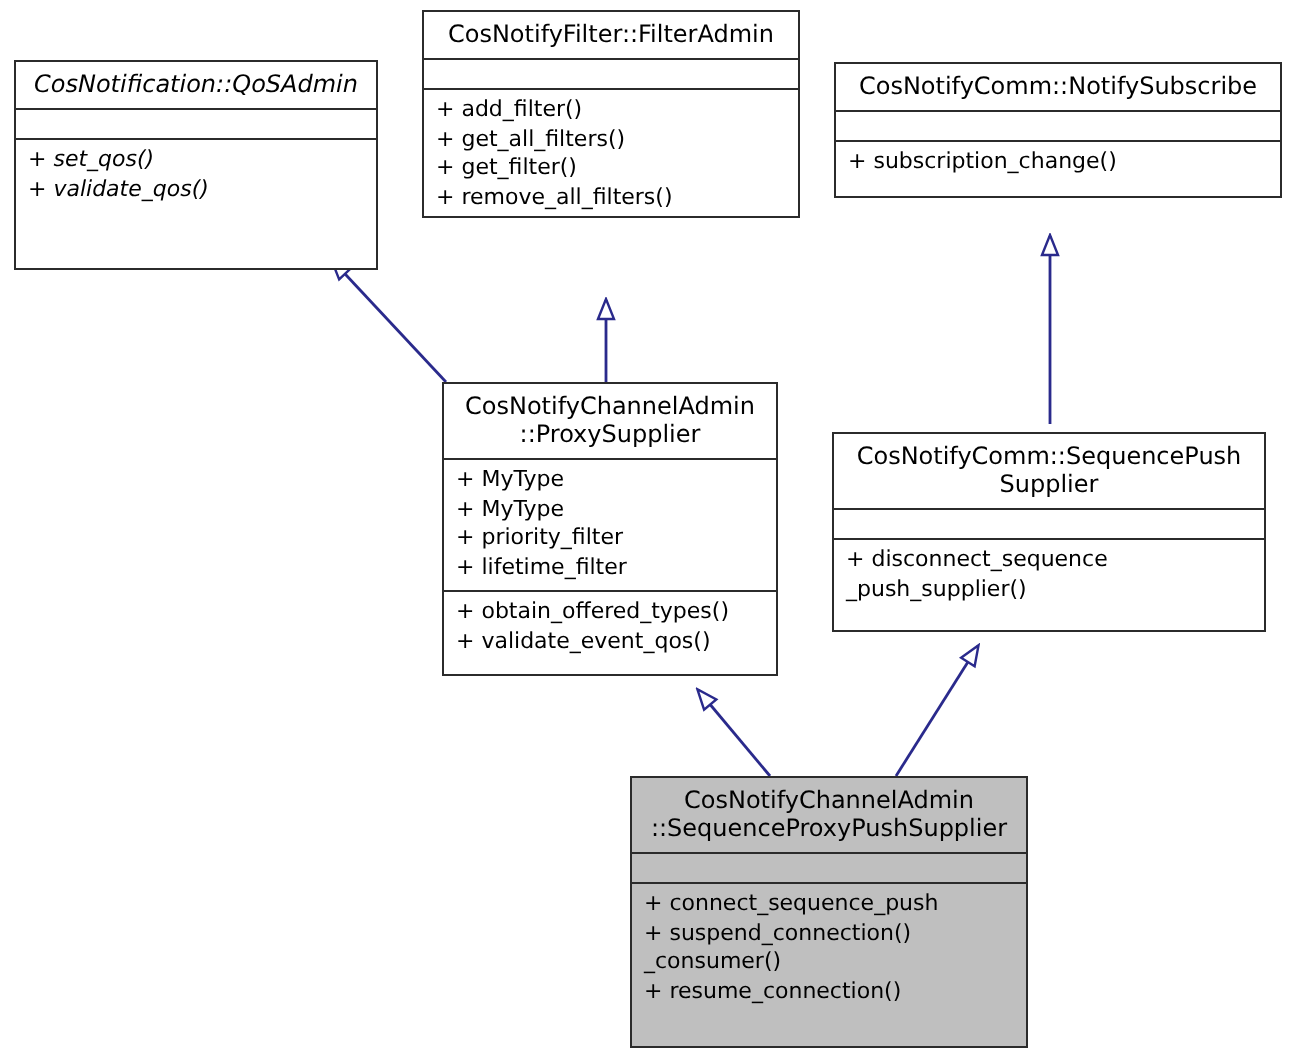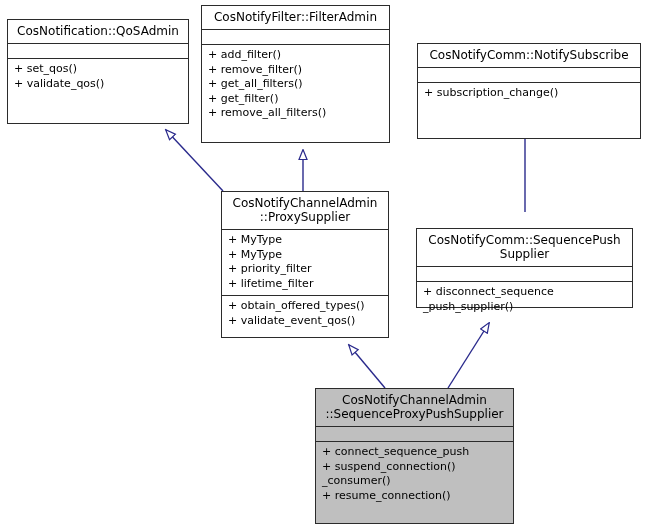--- a/index.html
+++ b/index.html
@@ -83,46 +83,45 @@
 
     <line x1="303" y1="191" x2="303" y2="150" stroke="#2a2a8c" stroke-width="1.4" marker-end="url(#hollow-tri)"></line>
 
     <line x1="525" y1="212" x2="525" y2="118" stroke="#2a2a8c" stroke-width="1.4" marker-end="url(#hollow-tri)"></line>
 
     <line x1="385" y1="388" x2="349" y2="345" stroke="#2a2a8c" stroke-width="1.4" marker-end="url(#hollow-tri)"></line>
 
     <line x1="448" y1="388" x2="489" y2="323" stroke="#2a2a8c" stroke-width="1.4" marker-end="url(#hollow-tri)"></line>
   </svg>
 
-  <div class="uml-class" style="left:7px; top:19px; width:182px; height:105px;">
+  <div class="uml-class" style="left:7px; top:30px; width:182px; height:105px;font-style:italic;">
     <div class="compartment title-comp">
       <div class="title-line">CosNotification::QoSAdmin</div>
     </div>
     <div class="compartment empty-comp"></div>
     <div class="compartment">
       <div class="member">+ set_qos()</div>
       <div class="member">+ validate_qos()</div>
     </div>
   </div>
 
-  <div class="uml-class" style="left:201px; top:5px; width:189px; height:138px;">
+  <div class="uml-class" style="left:211px; top:5px; width:189px; height:104px;">
     <div class="compartment title-comp">
       <div class="title-line">CosNotifyFilter::FilterAdmin</div>
     </div>
     <div class="compartment empty-comp"></div>
     <div class="compartment">
       <div class="member">+ add_filter()</div>
-      <div class="member">+ remove_filter()</div>
       <div class="member">+ get_all_filters()</div>
       <div class="member">+ get_filter()</div>
       <div class="member">+ remove_all_filters()</div>
     </div>
   </div>
 
-  <div class="uml-class" style="left:417px; top:43px; width:224px; height:96px;">
+  <div class="uml-class" style="left:417px; top:31px; width:224px; height:68px;">
     <div class="compartment title-comp">
       <div class="title-line">CosNotifyComm::NotifySubscribe</div>
     </div>
     <div class="compartment empty-comp"></div>
     <div class="compartment">
       <div class="member">+ subscription_change()</div>
     </div>
   </div>
 
   <div class="uml-class" style="left:221px; top:191px; width:168px; height:147px;">
@@ -135,21 +134,21 @@
       <div class="member">+ MyType</div>
       <div class="member">+ priority_filter</div>
       <div class="member">+ lifetime_filter</div>
     </div>
     <div class="compartment">
       <div class="member">+ obtain_offered_types()</div>
       <div class="member">+ validate_event_qos()</div>
     </div>
   </div>
 
-  <div class="uml-class" style="left:416px; top:228px; width:217px; height:80px;">
+  <div class="uml-class" style="left:416px; top:216px; width:217px; height:100px;">
     <div class="compartment title-comp">
       <div class="title-line">CosNotifyComm::SequencePush</div>
       <div class="title-line">Supplier</div>
     </div>
     <div class="compartment empty-comp"></div>
     <div class="compartment">
       <div class="member">+ disconnect_sequence</div>
       <div class="member wrapline">_push_supplier()</div>
     </div>
   </div>

